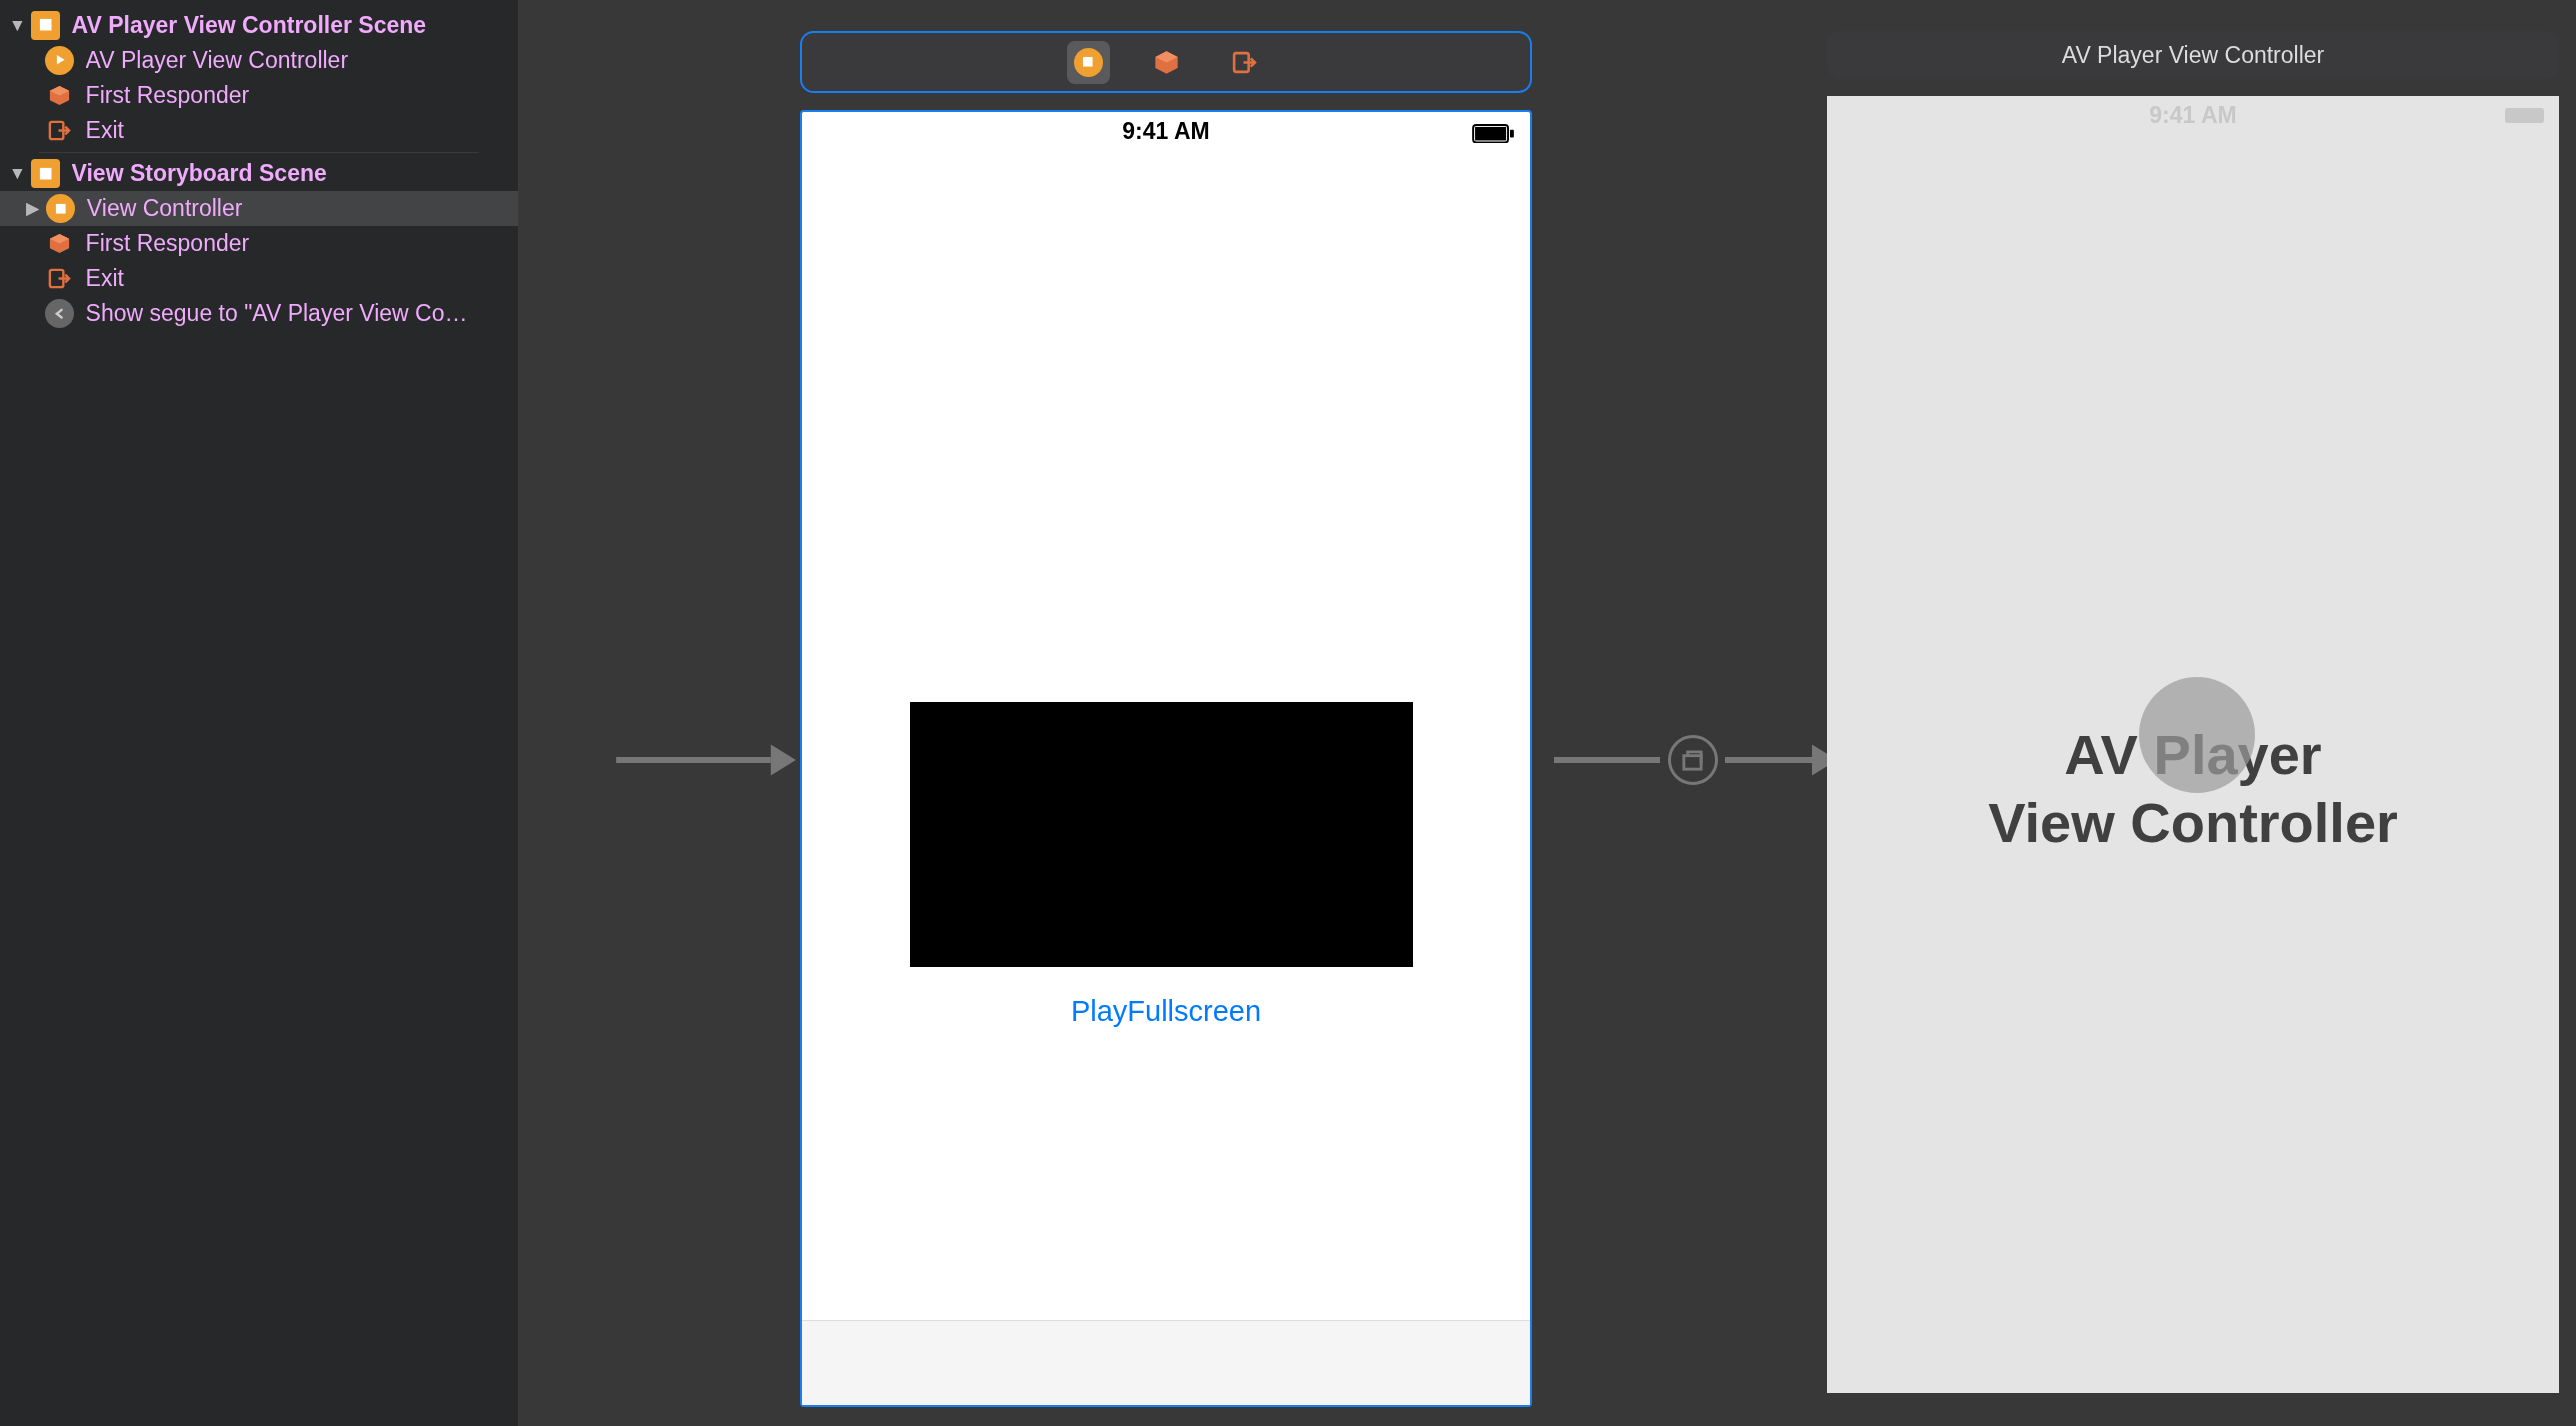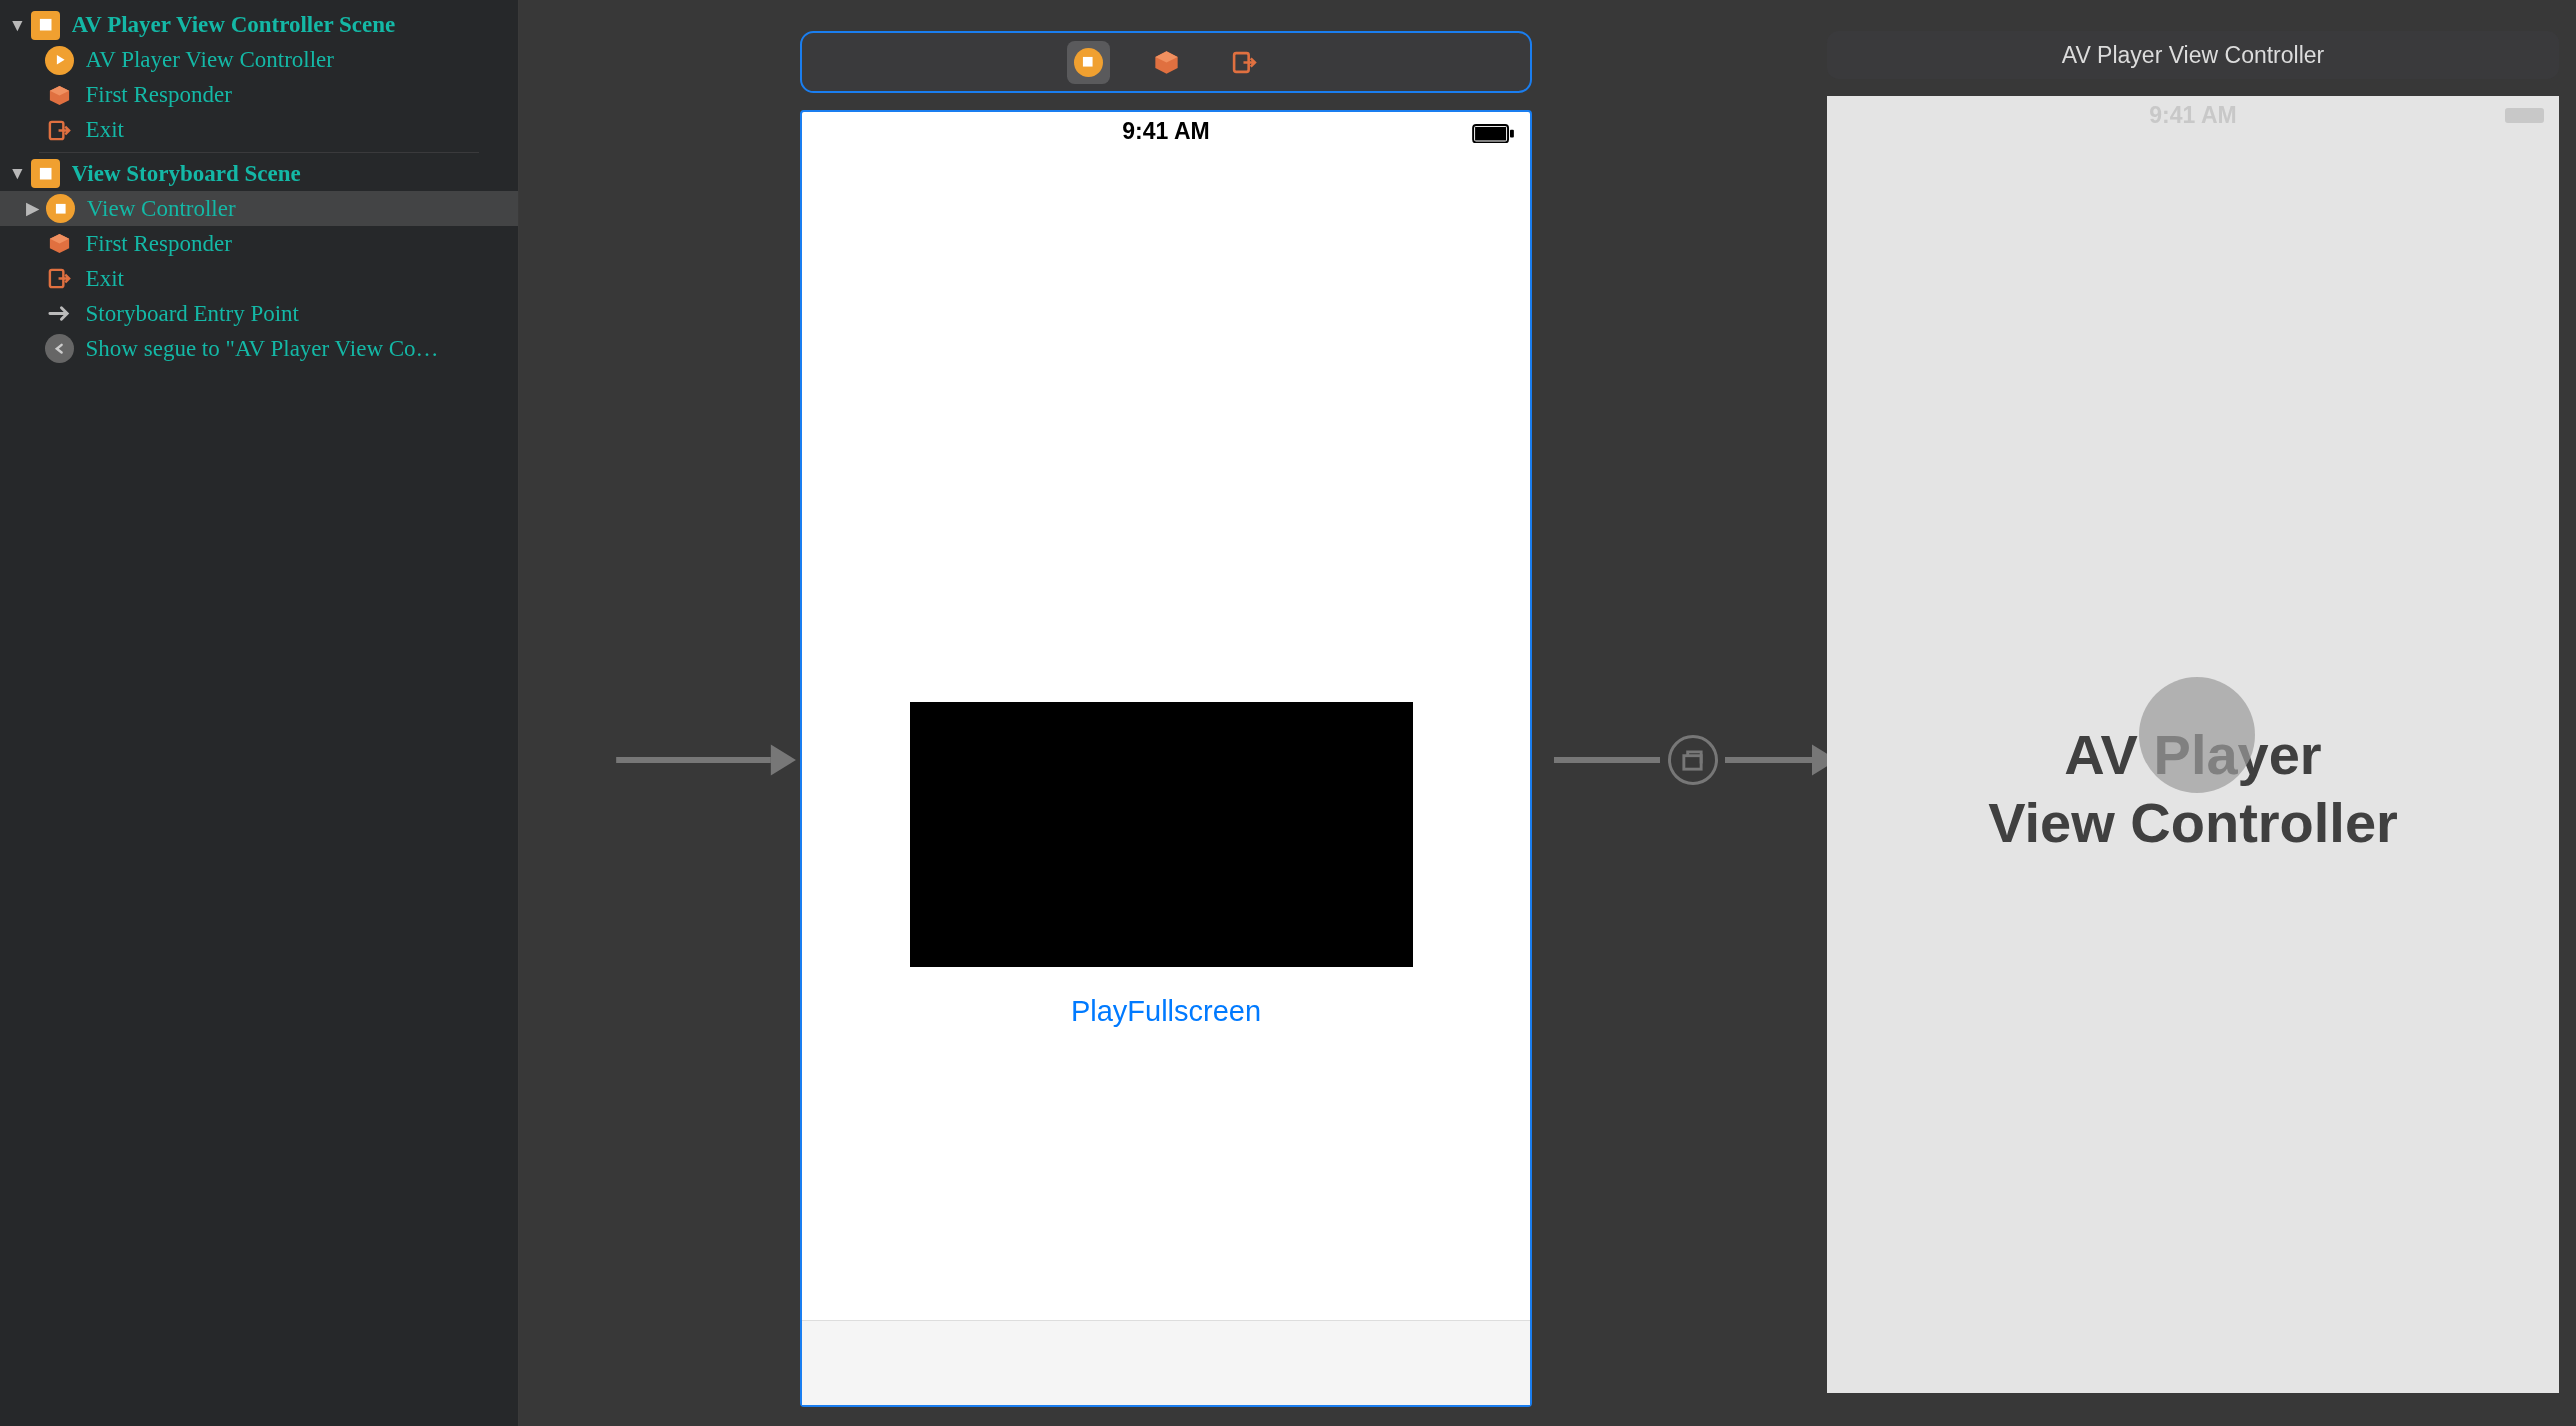--- a/index.html
+++ b/index.html
@@ -82,24 +82,23 @@
     }
     .tree-icon.entry {
       color: #bbb;
     }
     .tree-icon.segue {
       color: #bbb;
       background: #666;
       border-radius: 50%;
     }
     .tree-label {
-      color: #14b8a6;
+      color: #f0abfc;
       overflow: hidden;
       text-overflow: ellipsis;
-      font-family: Liberation Serif, serif;
     }
     .tree-divider {
       height: 1px;
       background: #3a3a3c;
       margin: 3.9px 39px 3.9px 39px;
     }
 
     
     .canvas {
       flex: 1;
@@ -359,28 +358,20 @@
   <div class="tree-row indent-1">
     <span class="tree-icon exit">
       <svg width="25" height="25" viewBox="0 0 26 26">
           <rect x="3" y="4" width="14" height="18" rx="2" fill="none" stroke="#e07040" stroke-width="2.5"></rect>
           <path d="M12 13 L23 13 M19 9 L23 13 L19 17" stroke="#e07040" stroke-width="2.5" fill="none"></path>
         </svg>
     </span>
     <span class="tree-label">Exit</span>
   </div>
 
-  <div class="tree-row indent-1">
-    <span class="tree-icon entry">
-      <svg width="25" height="25" viewBox="0 0 26 26">
-          <path d="M3 13 L20 13 M15 7 L21 13 L15 19" stroke="#bbb" stroke-width="3" fill="none" stroke-linecap="round"></path>
-        </svg>
-    </span>
-    <span class="tree-label">Storyboard Entry Point</span>
-  </div>
 
   <div class="tree-row indent-1">
     <span class="tree-icon segue">
       <svg width="17.4" height="17.4" viewBox="0 0 18 18">
           <path d="M11 5 L6 9 L11 13" stroke="#ccc" stroke-width="2.5" fill="none" stroke-linecap="round"></path>
         </svg>
     </span>
     <span class="tree-label">Show segue to "AV Player View Co…</span>
   </div>
 

